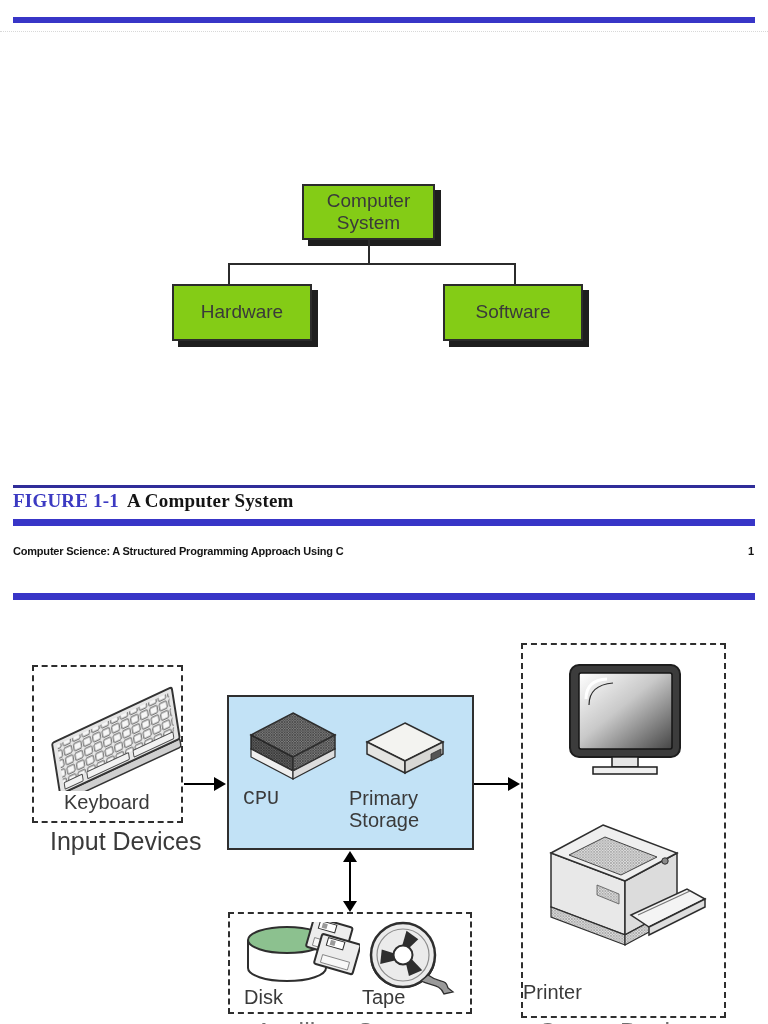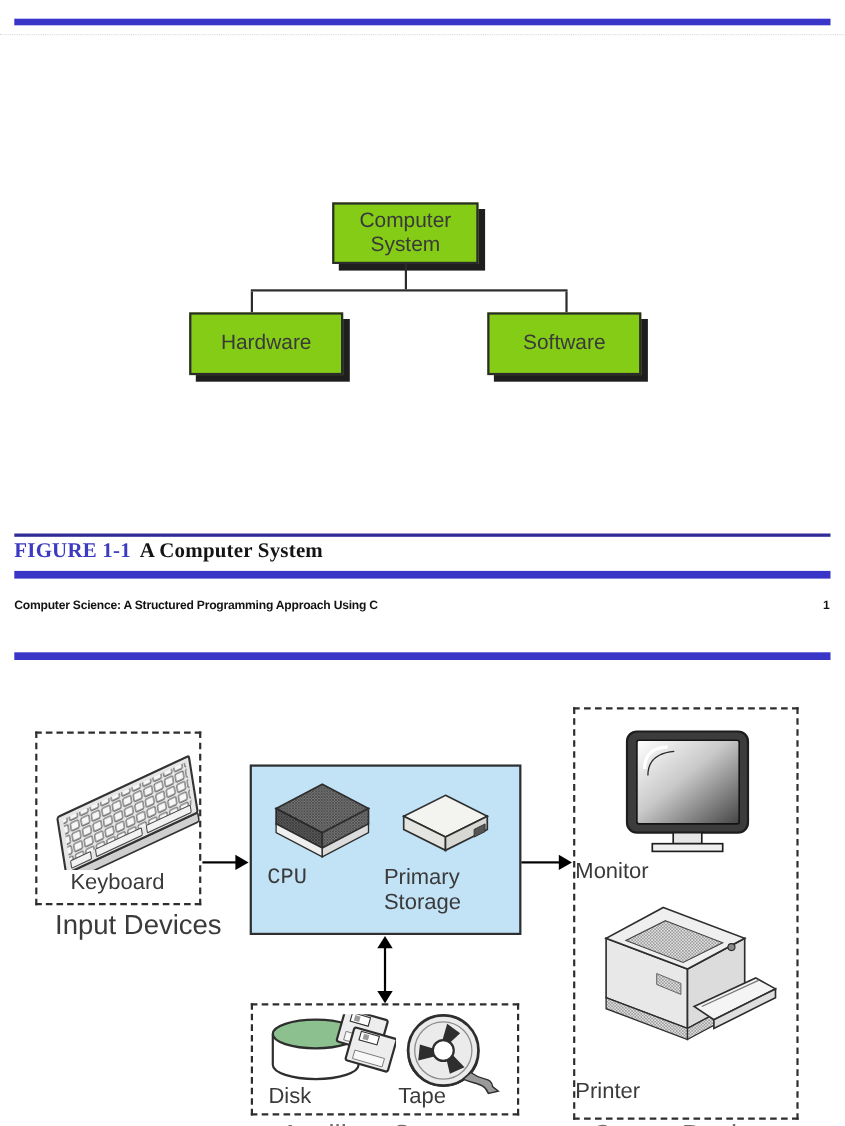--- a/index.html
+++ b/index.html
@@ -139,21 +139,20 @@
           </linearGradient>
         </defs>
         <rect x="5" y="2" width="110" height="92" rx="9" fill="#3c3c3c" stroke="#1d1d1d" stroke-width="2"></rect>
         <rect x="14" y="10" width="93" height="76" rx="2" fill="url(#scr)" stroke="#141414" stroke-width="1.5"></rect>
         <path d="M21,36 Q21,17 42,16" fill="none" stroke="#ffffff" stroke-width="3"></path>
         <path d="M24,42 Q24,22 48,20" fill="none" stroke="#2c2c2c" stroke-width="1.2"></path>
         <rect x="47" y="94" width="26" height="10" fill="#e6e6e6" stroke="#1d1d1d" stroke-width="1.5"></rect>
         <rect x="28" y="104" width="64" height="7" fill="#efefef" stroke="#1d1d1d" stroke-width="1.5"></rect>
       </svg>
     </span>
-    <div class="dlabel" style="left:0;top:136px;width:100%;">Monitor</div>
     <span class="abs" style="left:18px;top:176px;">
       <svg width="168" height="156" viewBox="0 0 168 156">
         <defs>
           <pattern id="prhatch" width="2.8" height="2.8" patternUnits="userSpaceOnUse">
             <rect width="2.8" height="2.8" fill="#e2e2e2"></rect>
             <path d="M0,0 L2.8,2.8 M2.8,0 L0,2.8" stroke="#9b9b9b" stroke-width="0.7"></path>
           </pattern>
         </defs>
         <polygon points="10,32 84,60 84,114 10,86" fill="#e8e8e8" stroke="#2e2e2e" stroke-width="1.5"></polygon>
         <polygon points="84,60 136,32 136,86 84,114" fill="#dcdcdc" stroke="#2e2e2e" stroke-width="1.5"></polygon>

